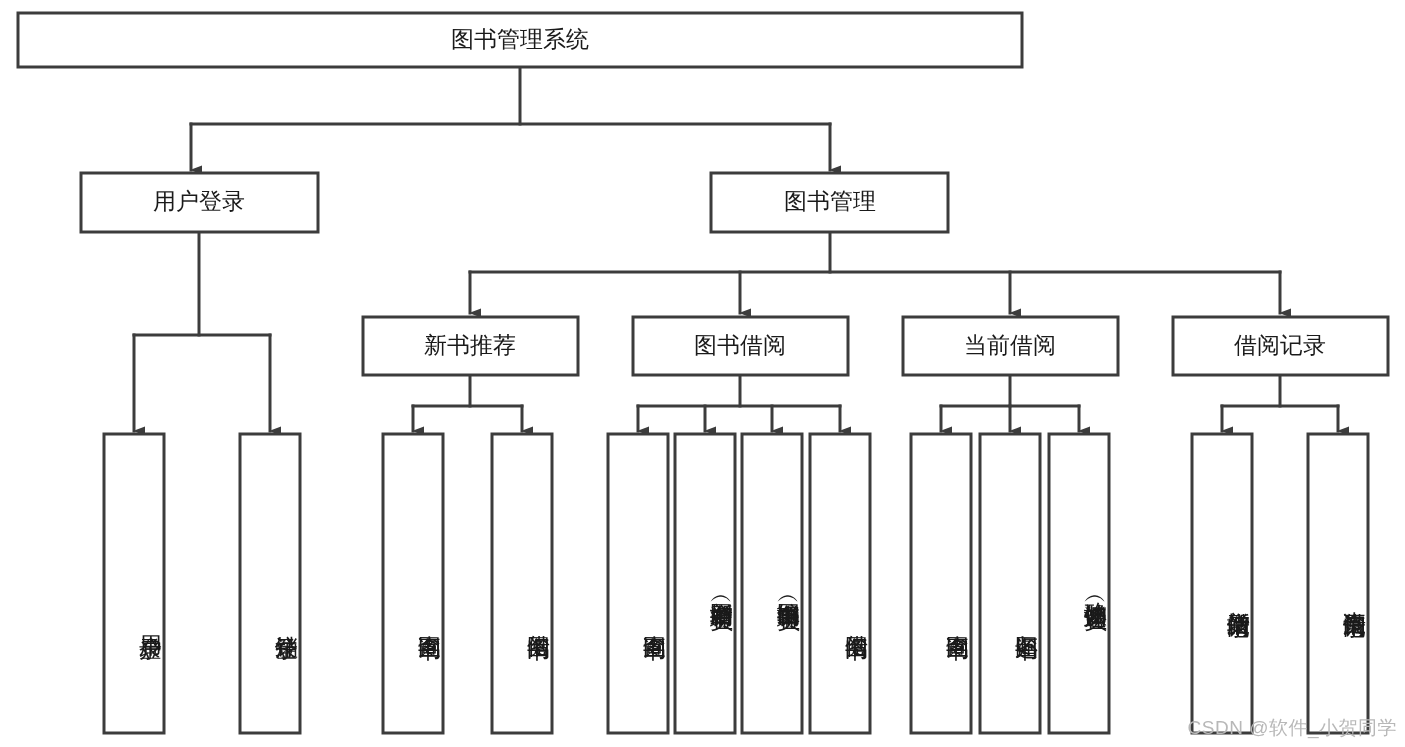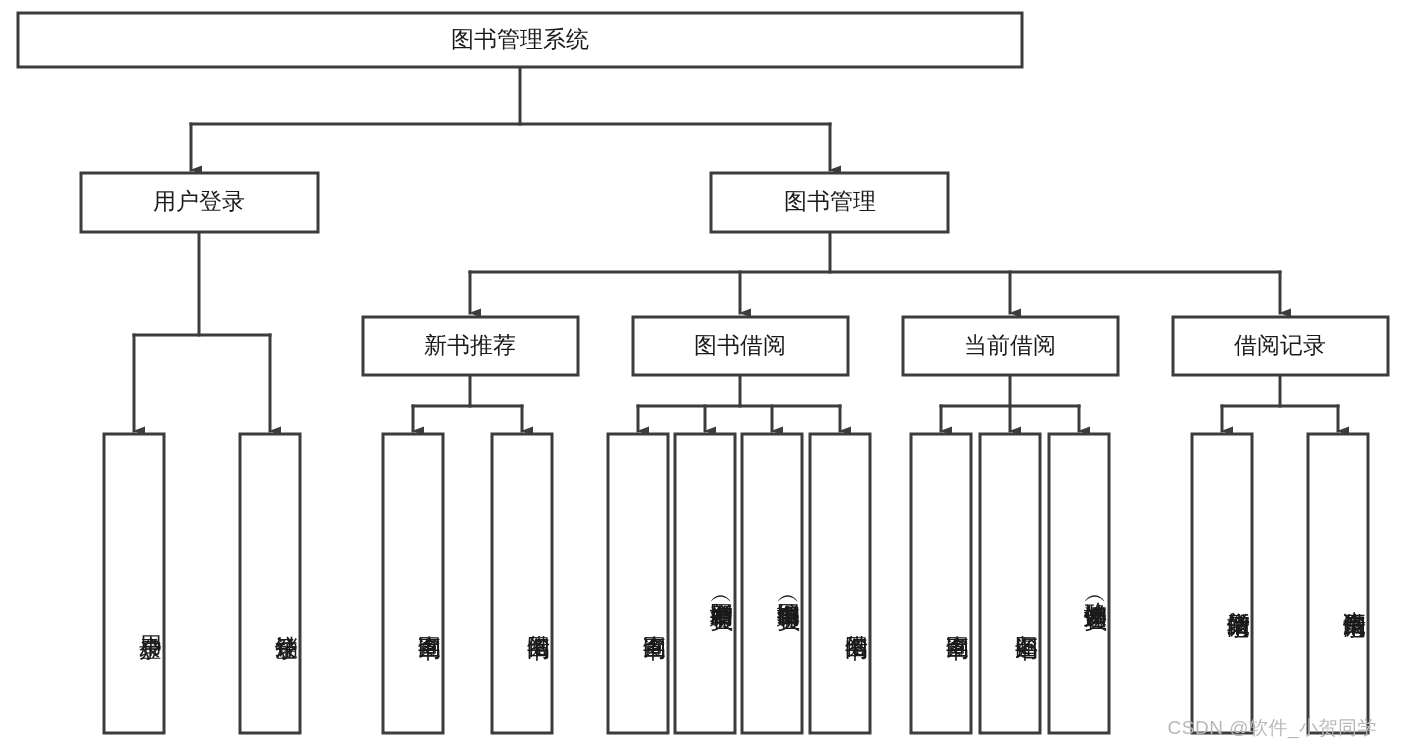--- a/index.html
+++ b/index.html
@@ -56,21 +56,21 @@
     line-height: 1.13;
     color: #1a1a1a;
     writing-mode: vertical-rl;
     text-orientation: upright;
     letter-spacing: 1px;
     white-space: nowrap;
     pointer-events: none;
   }
   .watermark {
     position: absolute;
-    right: 26px;
+    right: 6px;
     bottom: 6px;
     font-family: "Liberation Sans", "DejaVu Sans", sans-serif;
     font-size: 19px;
     color: #b8b8b8;
     letter-spacing: 0.5px;
     white-space: nowrap;
   }
 </style>
 </head>
 <body>

